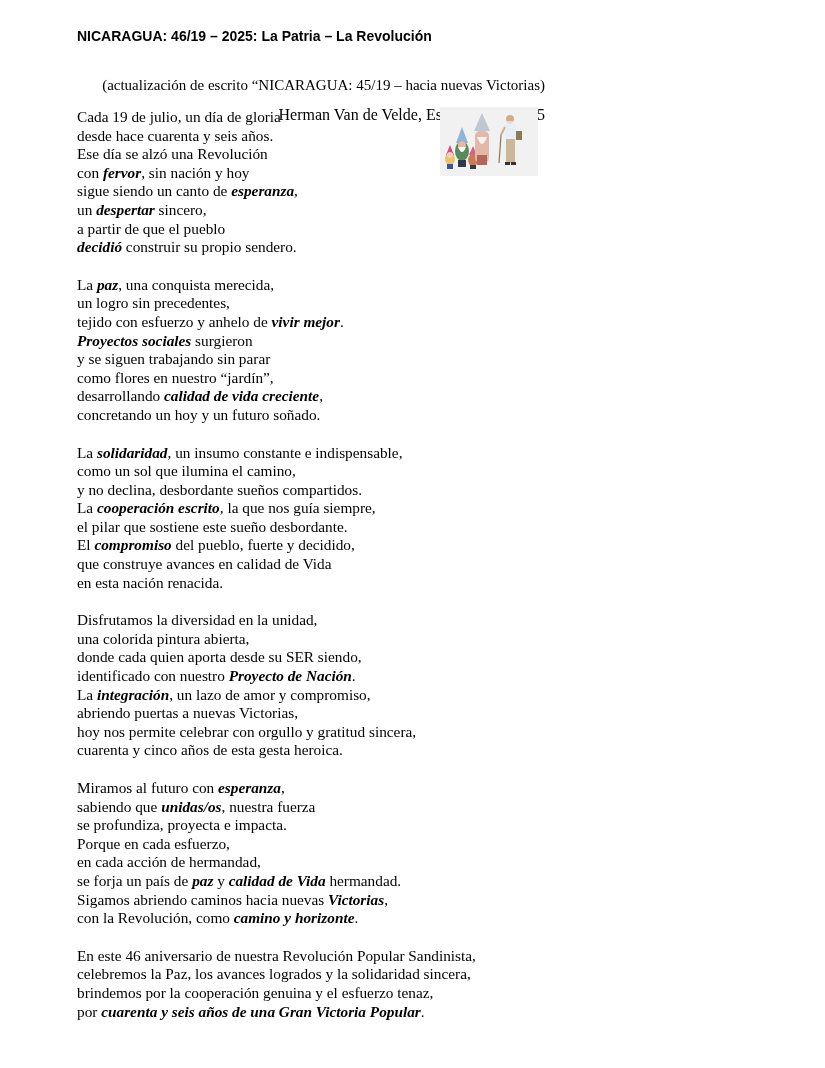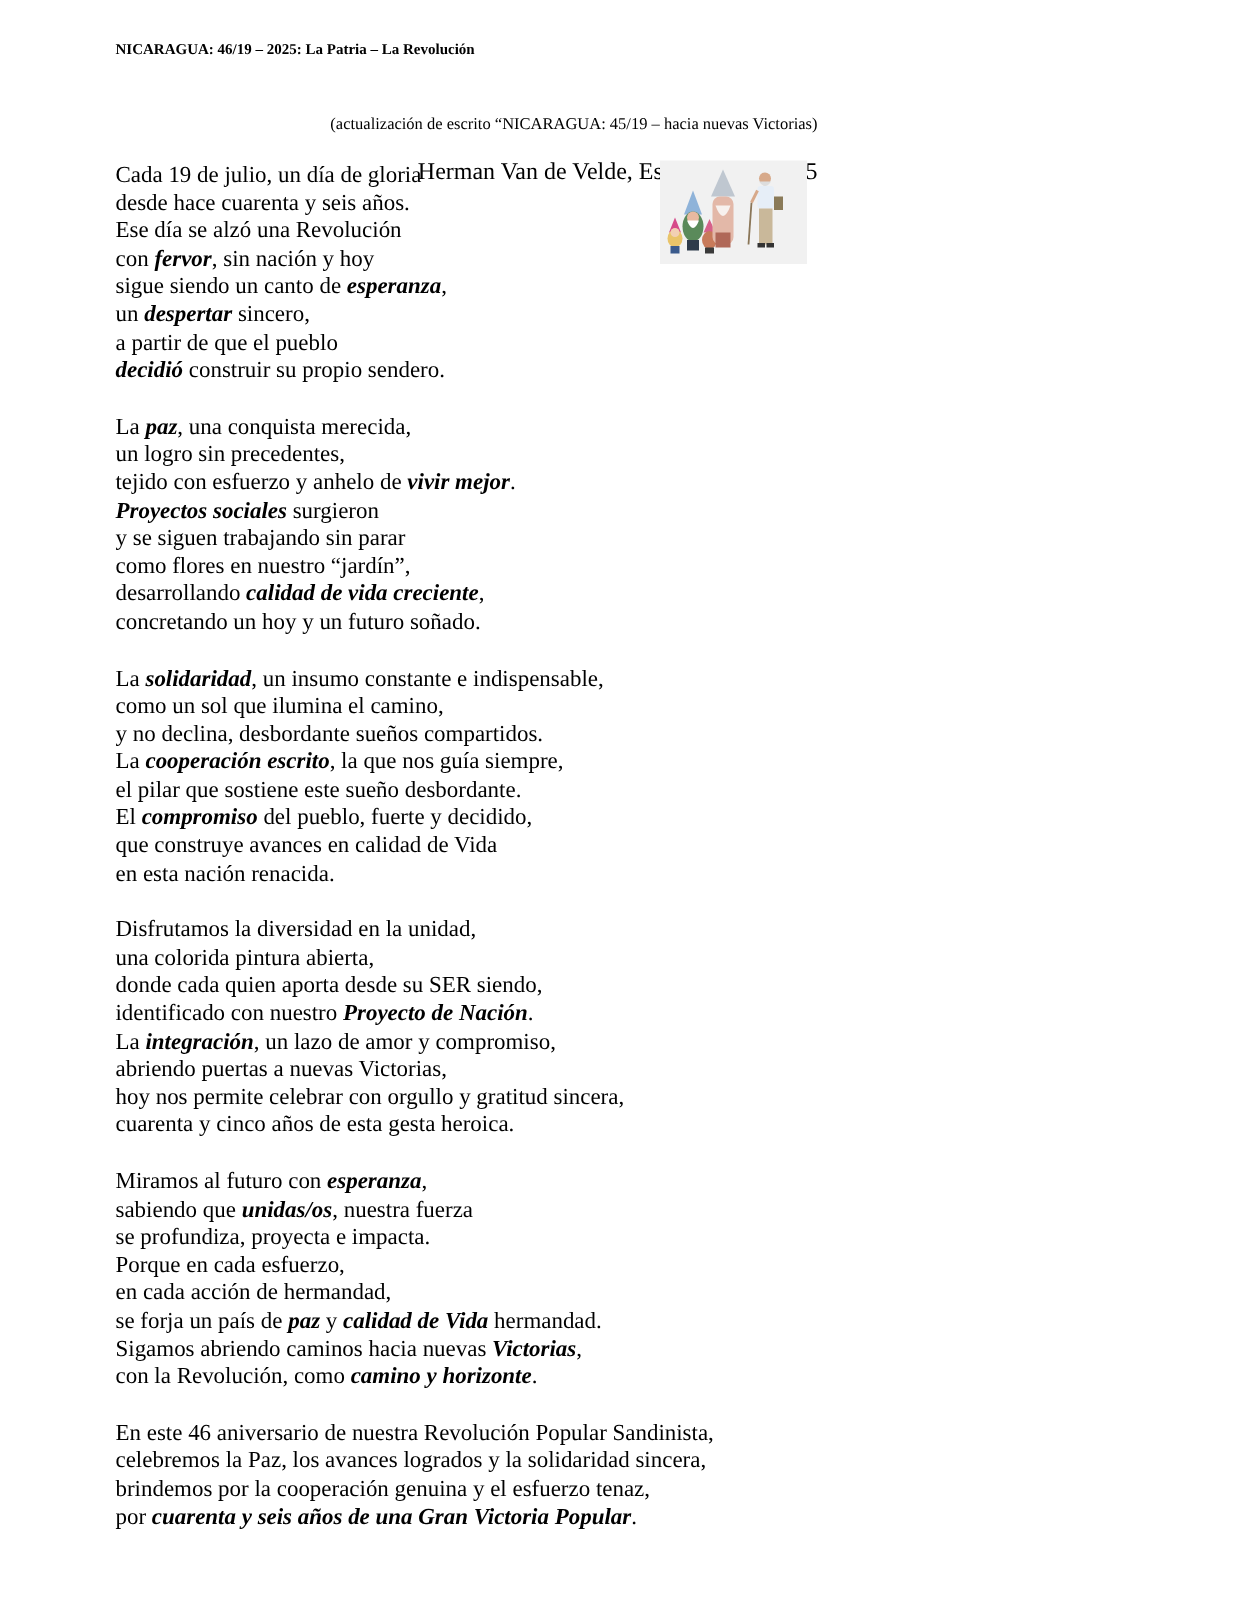--- a/index.html
+++ b/index.html
@@ -1,28 +1,28 @@
 <!DOCTYPE html>
 <html><head>
 <meta charset="utf-8">
 <style>
   html, body { margin:0; padding:0; background:#ffffff; }
   body { width:825px; height:1068px; position:relative; overflow:hidden; color:#000; }
   .title {
     position:absolute; left:77px; top:28px;
-    font-family:Liberation Serif, serif; font-weight:bold; font-size:10px;
+    font-family:Liberation Sans, sans-serif; font-weight:bold; font-size:14px;
     letter-spacing:0px;
   }
   .author {
     position:absolute; right:280px; top:58px;
     font-family:"Liberation Serif", serif; font-size:16px; text-align:left; white-space:nowrap;margin-top:48px;
   }
   .note {
     position:absolute; right:280px; top:77px;
-    font-family:"Liberation Serif", serif; font-size:11px; white-space:nowrap;
+    font-family:"Liberation Serif", serif; font-size:15px; white-space:nowrap;
   }
   .poem {
     position:absolute; left:77px; top:108px;
     font-family:"Liberation Serif", serif; font-size:15.3px; line-height:18.6px;
   }
   .stanza { margin:0 0 19px 0; }
   .line { white-space:nowrap; height:18.6px; }
   .line b { font-weight:bold;font-style:italic; }
   .photo {
     position:absolute; left:440px; top:107px; width:98px; height:69px;

